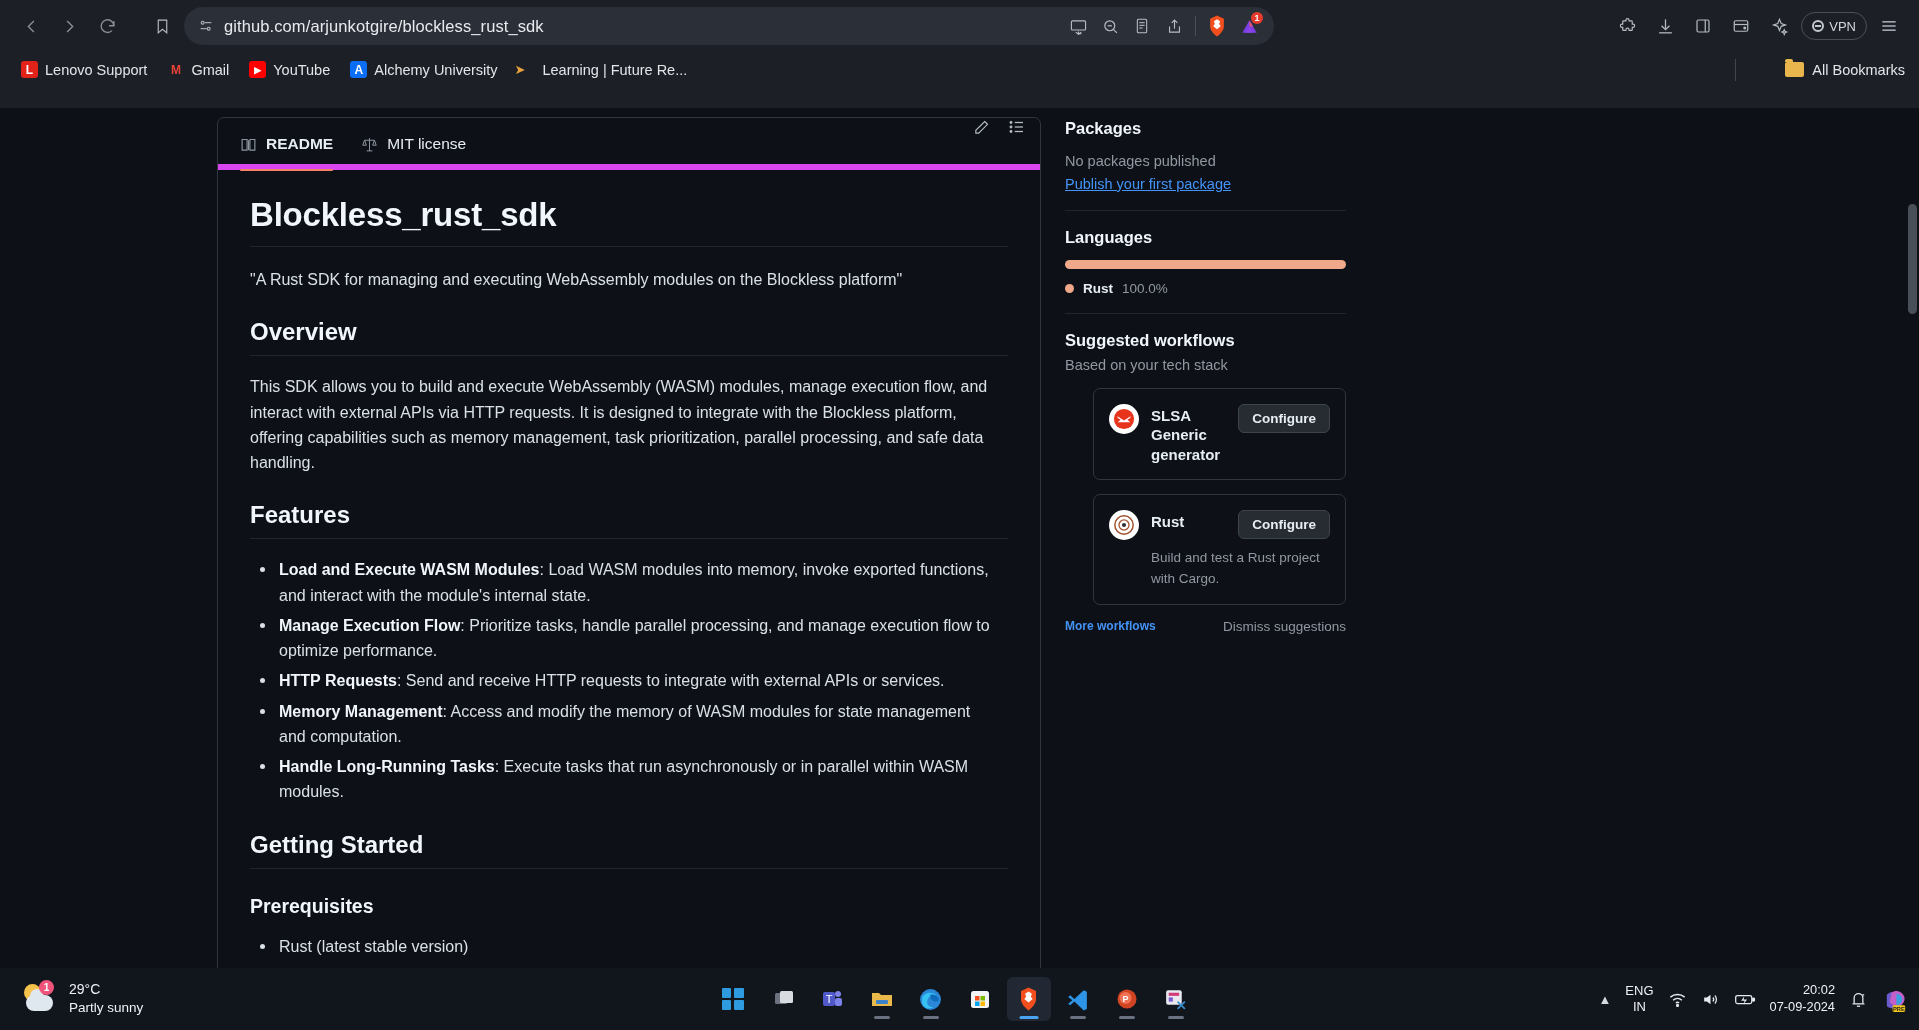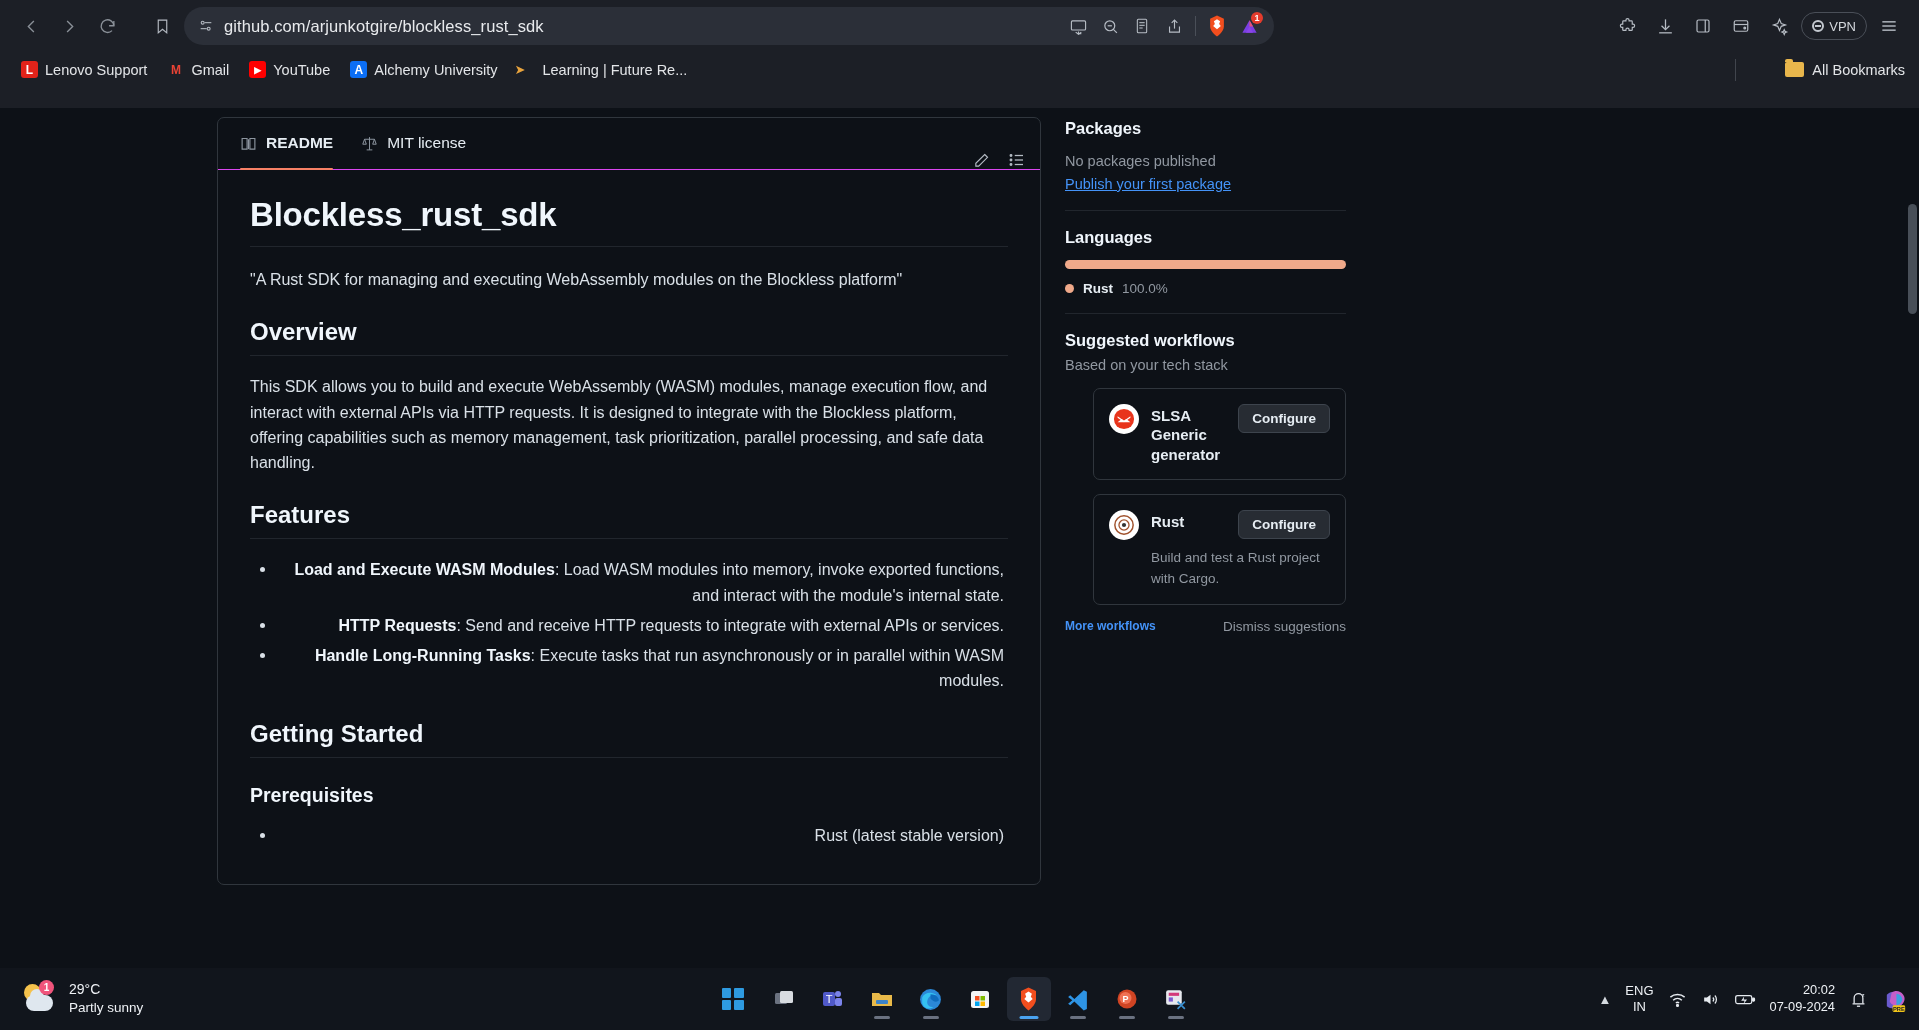--- a/index.html
+++ b/index.html
@@ -151,24 +151,24 @@
   }
   
   .readme-card {
     width: 824px;
     border: 1px solid #30363d;
     border-radius: 7px;
     background: #0d1117;
     flex: none;
   }
   .readme-head {
-    display:flex; align-items:flex-end;
+    display:flex; align-items:flex-start;
     height: 52px;
     padding: 0 16px 0 8px;
-    border-bottom: 1px solid #d946ef;
+    border-bottom: 6px solid #d946ef;
     position: relative;
   }
   .tab {
     display:flex; align-items:center; gap:9px;
     padding: 0 14px;
     height: 52px;
     color:#e6edf3;
     font-size: 15.5px;
     position: relative;
   }
@@ -206,21 +206,21 @@
     margin-top: 26px;
     margin-bottom: 18px;
   }
   .md-h3 {
     font-size: 19.5px;
     font-weight: 600;
     color: #f0f6fc;
     margin-top: 26px;
     margin-bottom: 16px;
   }
-  .md-ul { list-style: none; margin: 0 4px 6px 0; padding: 0; text-align: right; }
+  .md-ul { list-style: none; margin: 0 16px 6px 0; padding: 0; }
   .md-ul li {
     position: relative;
     padding-left: 29px;
     font-size: 16px;
     color: #d9e0e7;
     line-height: 1.58;
     margin-bottom: 5px;
   }
   .md-ul li:before {
     content: '';
@@ -579,21 +579,23 @@
       <div class="readme-body">
         <h1 class="md-h1">Blockless_rust_sdk</h1>
         <p class="md-p">"A Rust SDK for managing and executing WebAssembly modules on the Blockless platform"</p>
 
         <h2 class="md-h2">Overview</h2>
         <p class="md-p">This SDK allows you to build and execute WebAssembly (WASM) modules, manage execution flow, and interact with external APIs via HTTP requests. It is designed to integrate with the Blockless platform, offering capabilities such as memory management, task prioritization, parallel processing, and safe data handling.</p>
 
         <h2 class="md-h2">Features</h2>
         <ul class="md-ul">
           <li><b>Load and Execute WASM Modules</b><span>: Load WASM modules into memory, invoke exported functions, and interact with the module's internal state.</span></li>
+          <li><b>Manage Execution Flow</b><span>: Prioritize tasks, handle parallel processing, and manage execution flow to optimize performance.</span></li>
           <li><b>HTTP Requests</b><span>: Send and receive HTTP requests to integrate with external APIs or services.</span></li>
+          <li><b>Memory Management</b><span>: Access and modify the memory of WASM modules for state management and computation.</span></li>
           <li><b>Handle Long-Running Tasks</b><span>: Execute tasks that run asynchronously or in parallel within WASM modules.</span></li>
         </ul>
 
         <h2 class="md-h2">Getting Started</h2>
         <h3 class="md-h3">Prerequisites</h3>
         <ul class="md-ul">
           <li><span>Rust (latest stable version)</span></li>
         </ul>
       </div>
     </div>

